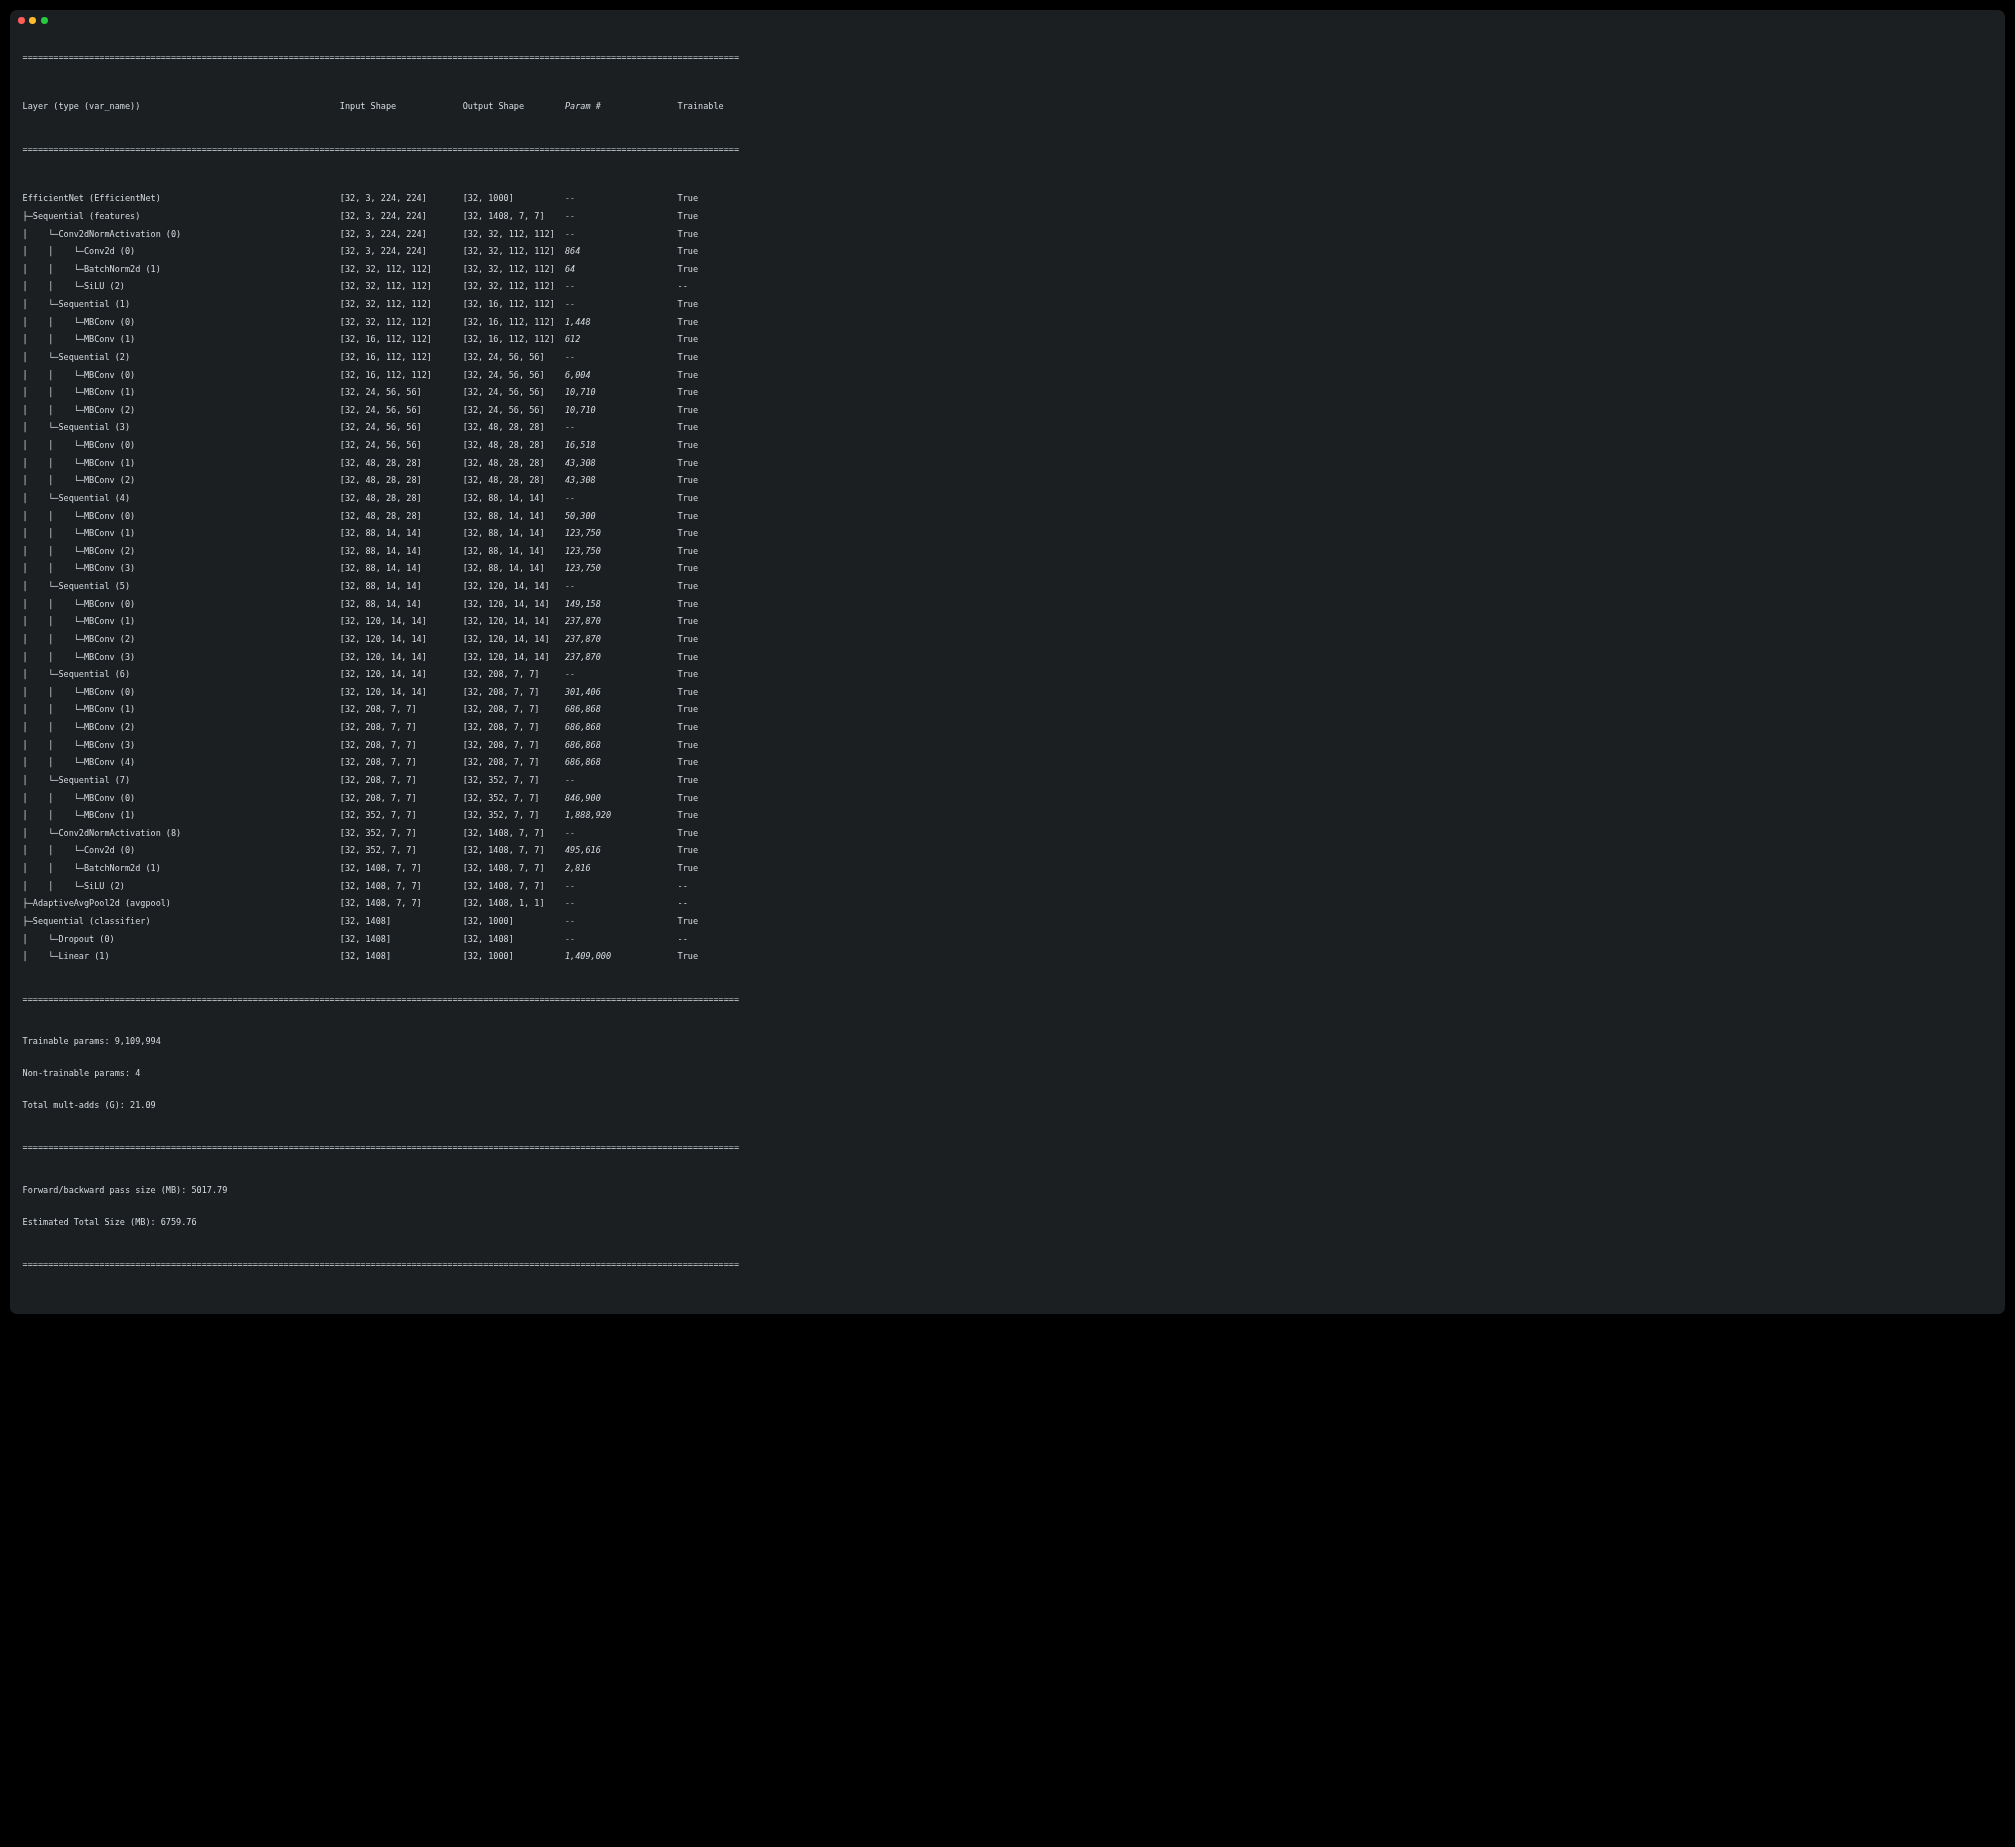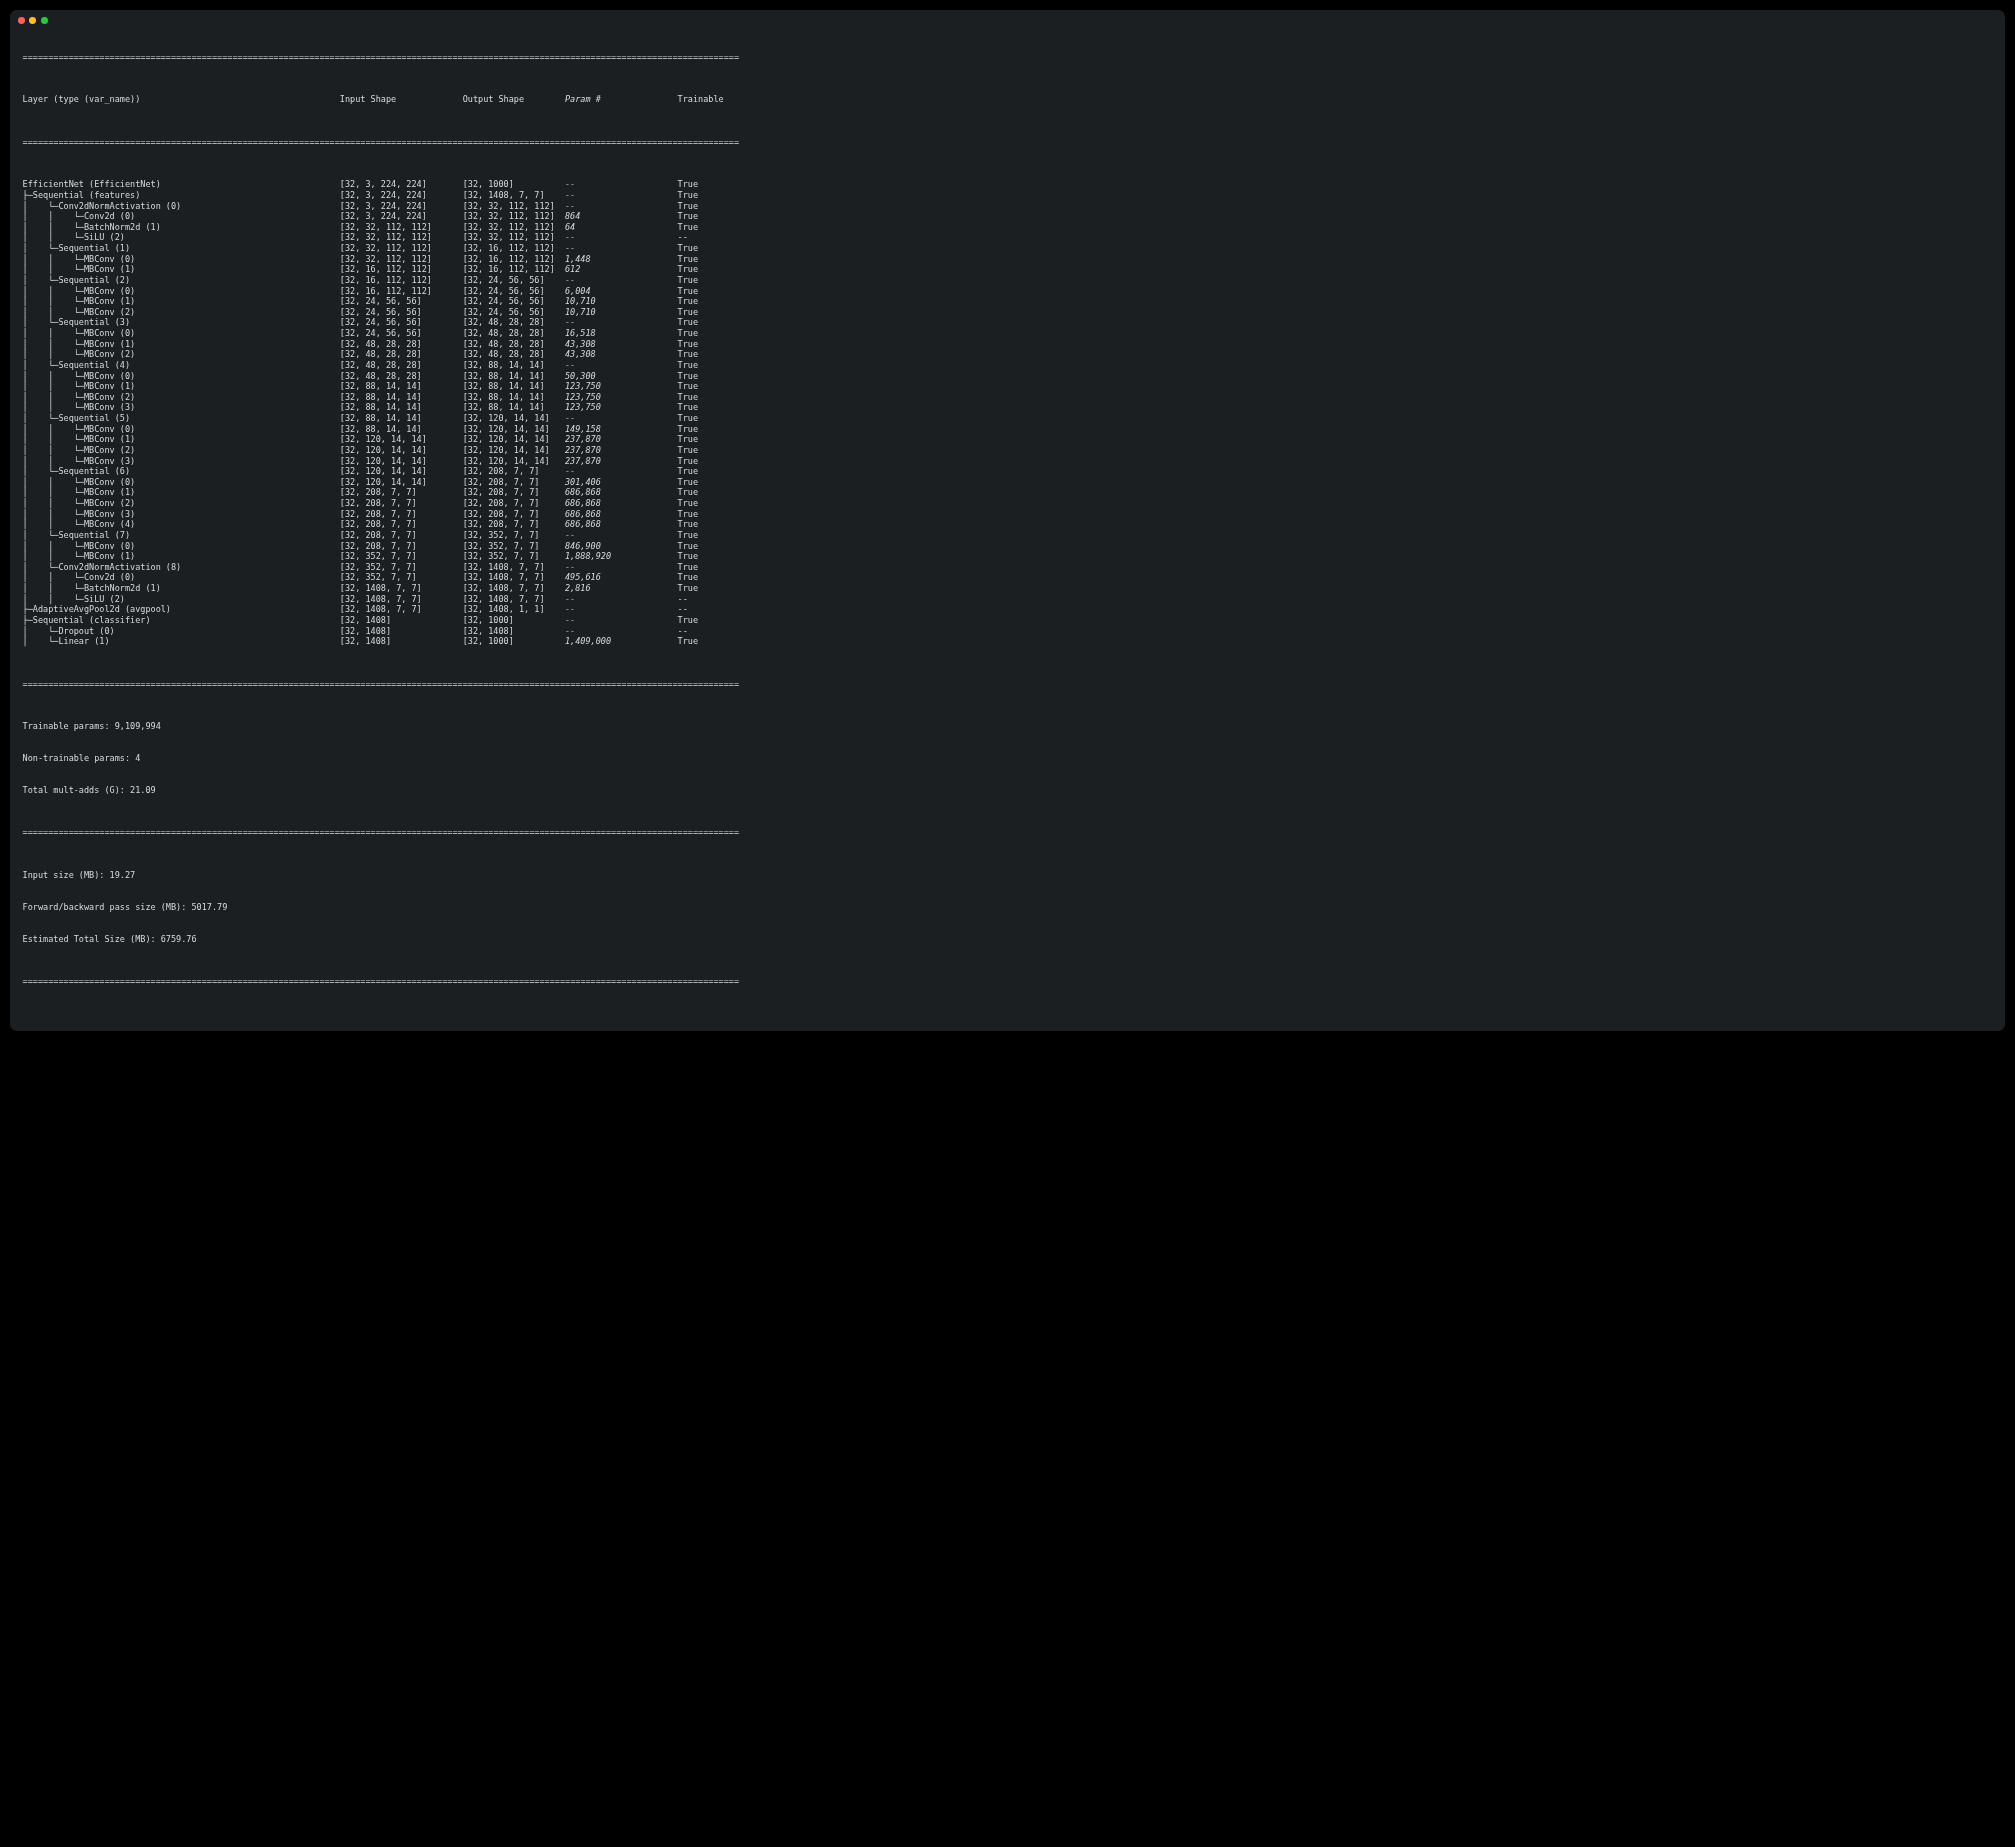--- a/index.html
+++ b/index.html
@@ -33,21 +33,21 @@
 
   .term {
     font-family: "Menlo", "Consolas", "DejaVu Sans Mono", monospace;
     font-size: 8.5px;
     line-height: 1.25;
     color: #d5dbe0;
     padding: 2.3px 12.4px 0 12.4px;
     white-space: pre;
   }
 
-  .row { display: flex; }
+  .row { display: flex; margin-top: 7px; }
   .c0 { width: 62ch; }   
   .c1 { width: 24ch; }   
   .c2 { width: 20ch; }   
   .c3 { width: 22ch; font-style: italic; }   
   .c4 { width: 12ch; }   
 </style>
 </head>
 <body>
 
 <div class="window">
@@ -73,20 +73,19 @@
     <div id="rows"><div class="row"><span class="c0">EfficientNet (EfficientNet)</span><span class="c1">[32, 3, 224, 224]</span><span class="c2">[32, 1000]</span><span class="c3">--</span><span class="c4">True</span></div><div class="row"><span class="c0">├─Sequential (features)</span><span class="c1">[32, 3, 224, 224]</span><span class="c2">[32, 1408, 7, 7]</span><span class="c3">--</span><span class="c4">True</span></div><div class="row"><span class="c0">│    └─Conv2dNormActivation (0)</span><span class="c1">[32, 3, 224, 224]</span><span class="c2">[32, 32, 112, 112]</span><span class="c3">--</span><span class="c4">True</span></div><div class="row"><span class="c0">│    │    └─Conv2d (0)</span><span class="c1">[32, 3, 224, 224]</span><span class="c2">[32, 32, 112, 112]</span><span class="c3">864</span><span class="c4">True</span></div><div class="row"><span class="c0">│    │    └─BatchNorm2d (1)</span><span class="c1">[32, 32, 112, 112]</span><span class="c2">[32, 32, 112, 112]</span><span class="c3">64</span><span class="c4">True</span></div><div class="row"><span class="c0">│    │    └─SiLU (2)</span><span class="c1">[32, 32, 112, 112]</span><span class="c2">[32, 32, 112, 112]</span><span class="c3">--</span><span class="c4">--</span></div><div class="row"><span class="c0">│    └─Sequential (1)</span><span class="c1">[32, 32, 112, 112]</span><span class="c2">[32, 16, 112, 112]</span><span class="c3">--</span><span class="c4">True</span></div><div class="row"><span class="c0">│    │    └─MBConv (0)</span><span class="c1">[32, 32, 112, 112]</span><span class="c2">[32, 16, 112, 112]</span><span class="c3">1,448</span><span class="c4">True</span></div><div class="row"><span class="c0">│    │    └─MBConv (1)</span><span class="c1">[32, 16, 112, 112]</span><span class="c2">[32, 16, 112, 112]</span><span class="c3">612</span><span class="c4">True</span></div><div class="row"><span class="c0">│    └─Sequential (2)</span><span class="c1">[32, 16, 112, 112]</span><span class="c2">[32, 24, 56, 56]</span><span class="c3">--</span><span class="c4">True</span></div><div class="row"><span class="c0">│    │    └─MBConv (0)</span><span class="c1">[32, 16, 112, 112]</span><span class="c2">[32, 24, 56, 56]</span><span class="c3">6,004</span><span class="c4">True</span></div><div class="row"><span class="c0">│    │    └─MBConv (1)</span><span class="c1">[32, 24, 56, 56]</span><span class="c2">[32, 24, 56, 56]</span><span class="c3">10,710</span><span class="c4">True</span></div><div class="row"><span class="c0">│    │    └─MBConv (2)</span><span class="c1">[32, 24, 56, 56]</span><span class="c2">[32, 24, 56, 56]</span><span class="c3">10,710</span><span class="c4">True</span></div><div class="row"><span class="c0">│    └─Sequential (3)</span><span class="c1">[32, 24, 56, 56]</span><span class="c2">[32, 48, 28, 28]</span><span class="c3">--</span><span class="c4">True</span></div><div class="row"><span class="c0">│    │    └─MBConv (0)</span><span class="c1">[32, 24, 56, 56]</span><span class="c2">[32, 48, 28, 28]</span><span class="c3">16,518</span><span class="c4">True</span></div><div class="row"><span class="c0">│    │    └─MBConv (1)</span><span class="c1">[32, 48, 28, 28]</span><span class="c2">[32, 48, 28, 28]</span><span class="c3">43,308</span><span class="c4">True</span></div><div class="row"><span class="c0">│    │    └─MBConv (2)</span><span class="c1">[32, 48, 28, 28]</span><span class="c2">[32, 48, 28, 28]</span><span class="c3">43,308</span><span class="c4">True</span></div><div class="row"><span class="c0">│    └─Sequential (4)</span><span class="c1">[32, 48, 28, 28]</span><span class="c2">[32, 88, 14, 14]</span><span class="c3">--</span><span class="c4">True</span></div><div class="row"><span class="c0">│    │    └─MBConv (0)</span><span class="c1">[32, 48, 28, 28]</span><span class="c2">[32, 88, 14, 14]</span><span class="c3">50,300</span><span class="c4">True</span></div><div class="row"><span class="c0">│    │    └─MBConv (1)</span><span class="c1">[32, 88, 14, 14]</span><span class="c2">[32, 88, 14, 14]</span><span class="c3">123,750</span><span class="c4">True</span></div><div class="row"><span class="c0">│    │    └─MBConv (2)</span><span class="c1">[32, 88, 14, 14]</span><span class="c2">[32, 88, 14, 14]</span><span class="c3">123,750</span><span class="c4">True</span></div><div class="row"><span class="c0">│    │    └─MBConv (3)</span><span class="c1">[32, 88, 14, 14]</span><span class="c2">[32, 88, 14, 14]</span><span class="c3">123,750</span><span class="c4">True</span></div><div class="row"><span class="c0">│    └─Sequential (5)</span><span class="c1">[32, 88, 14, 14]</span><span class="c2">[32, 120, 14, 14]</span><span class="c3">--</span><span class="c4">True</span></div><div class="row"><span class="c0">│    │    └─MBConv (0)</span><span class="c1">[32, 88, 14, 14]</span><span class="c2">[32, 120, 14, 14]</span><span class="c3">149,158</span><span class="c4">True</span></div><div class="row"><span class="c0">│    │    └─MBConv (1)</span><span class="c1">[32, 120, 14, 14]</span><span class="c2">[32, 120, 14, 14]</span><span class="c3">237,870</span><span class="c4">True</span></div><div class="row"><span class="c0">│    │    └─MBConv (2)</span><span class="c1">[32, 120, 14, 14]</span><span class="c2">[32, 120, 14, 14]</span><span class="c3">237,870</span><span class="c4">True</span></div><div class="row"><span class="c0">│    │    └─MBConv (3)</span><span class="c1">[32, 120, 14, 14]</span><span class="c2">[32, 120, 14, 14]</span><span class="c3">237,870</span><span class="c4">True</span></div><div class="row"><span class="c0">│    └─Sequential (6)</span><span class="c1">[32, 120, 14, 14]</span><span class="c2">[32, 208, 7, 7]</span><span class="c3">--</span><span class="c4">True</span></div><div class="row"><span class="c0">│    │    └─MBConv (0)</span><span class="c1">[32, 120, 14, 14]</span><span class="c2">[32, 208, 7, 7]</span><span class="c3">301,406</span><span class="c4">True</span></div><div class="row"><span class="c0">│    │    └─MBConv (1)</span><span class="c1">[32, 208, 7, 7]</span><span class="c2">[32, 208, 7, 7]</span><span class="c3">686,868</span><span class="c4">True</span></div><div class="row"><span class="c0">│    │    └─MBConv (2)</span><span class="c1">[32, 208, 7, 7]</span><span class="c2">[32, 208, 7, 7]</span><span class="c3">686,868</span><span class="c4">True</span></div><div class="row"><span class="c0">│    │    └─MBConv (3)</span><span class="c1">[32, 208, 7, 7]</span><span class="c2">[32, 208, 7, 7]</span><span class="c3">686,868</span><span class="c4">True</span></div><div class="row"><span class="c0">│    │    └─MBConv (4)</span><span class="c1">[32, 208, 7, 7]</span><span class="c2">[32, 208, 7, 7]</span><span class="c3">686,868</span><span class="c4">True</span></div><div class="row"><span class="c0">│    └─Sequential (7)</span><span class="c1">[32, 208, 7, 7]</span><span class="c2">[32, 352, 7, 7]</span><span class="c3">--</span><span class="c4">True</span></div><div class="row"><span class="c0">│    │    └─MBConv (0)</span><span class="c1">[32, 208, 7, 7]</span><span class="c2">[32, 352, 7, 7]</span><span class="c3">846,900</span><span class="c4">True</span></div><div class="row"><span class="c0">│    │    └─MBConv (1)</span><span class="c1">[32, 352, 7, 7]</span><span class="c2">[32, 352, 7, 7]</span><span class="c3">1,888,920</span><span class="c4">True</span></div><div class="row"><span class="c0">│    └─Conv2dNormActivation (8)</span><span class="c1">[32, 352, 7, 7]</span><span class="c2">[32, 1408, 7, 7]</span><span class="c3">--</span><span class="c4">True</span></div><div class="row"><span class="c0">│    │    └─Conv2d (0)</span><span class="c1">[32, 352, 7, 7]</span><span class="c2">[32, 1408, 7, 7]</span><span class="c3">495,616</span><span class="c4">True</span></div><div class="row"><span class="c0">│    │    └─BatchNorm2d (1)</span><span class="c1">[32, 1408, 7, 7]</span><span class="c2">[32, 1408, 7, 7]</span><span class="c3">2,816</span><span class="c4">True</span></div><div class="row"><span class="c0">│    │    └─SiLU (2)</span><span class="c1">[32, 1408, 7, 7]</span><span class="c2">[32, 1408, 7, 7]</span><span class="c3">--</span><span class="c4">--</span></div><div class="row"><span class="c0">├─AdaptiveAvgPool2d (avgpool)</span><span class="c1">[32, 1408, 7, 7]</span><span class="c2">[32, 1408, 1, 1]</span><span class="c3">--</span><span class="c4">--</span></div><div class="row"><span class="c0">├─Sequential (classifier)</span><span class="c1">[32, 1408]</span><span class="c2">[32, 1000]</span><span class="c3">--</span><span class="c4">True</span></div><div class="row"><span class="c0">│    └─Dropout (0)</span><span class="c1">[32, 1408]</span><span class="c2">[32, 1408]</span><span class="c3">--</span><span class="c4">--</span></div><div class="row"><span class="c0">│    └─Linear (1)</span><span class="c1">[32, 1408]</span><span class="c2">[32, 1000]</span><span class="c3">1,409,000</span><span class="c4">True</span></div></div>
 
     <div id="hr3">============================================================================================================================================</div>
 
     <div>Trainable params: 9,109,994</div>
     <div>Non-trainable params: 4</div>
     <div>Total mult-adds (G): 21.09</div>
 
     <div id="hr4">============================================================================================================================================</div>
 
-    <div>Input size (MB): 19.27</div>
     <div>Forward/backward pass size (MB): 5017.79</div>
     <div>Estimated Total Size (MB): 6759.76</div>
 
     <div id="hr5">============================================================================================================================================</div>
   </div>
 </div>
 
 
 </body></html>

